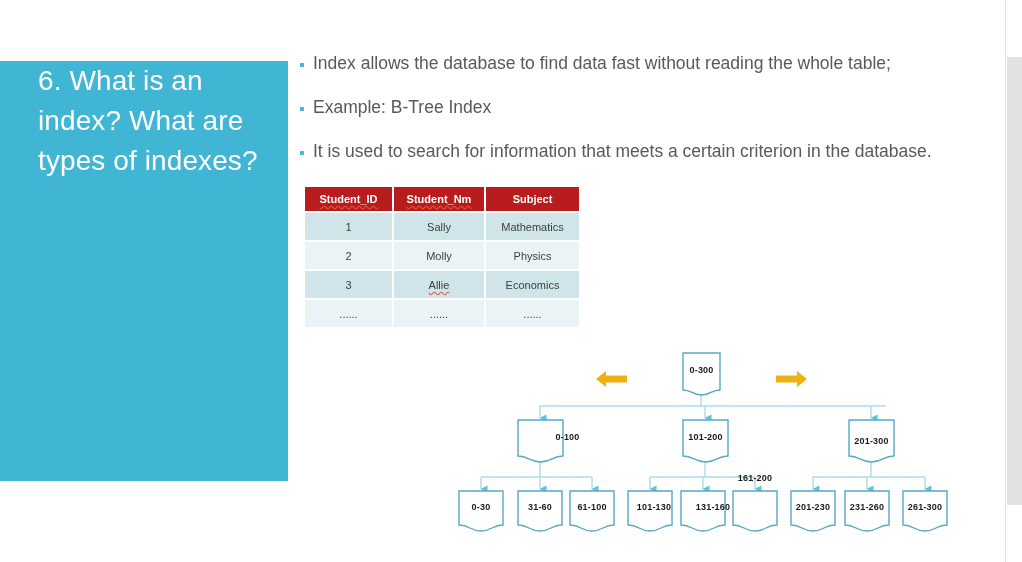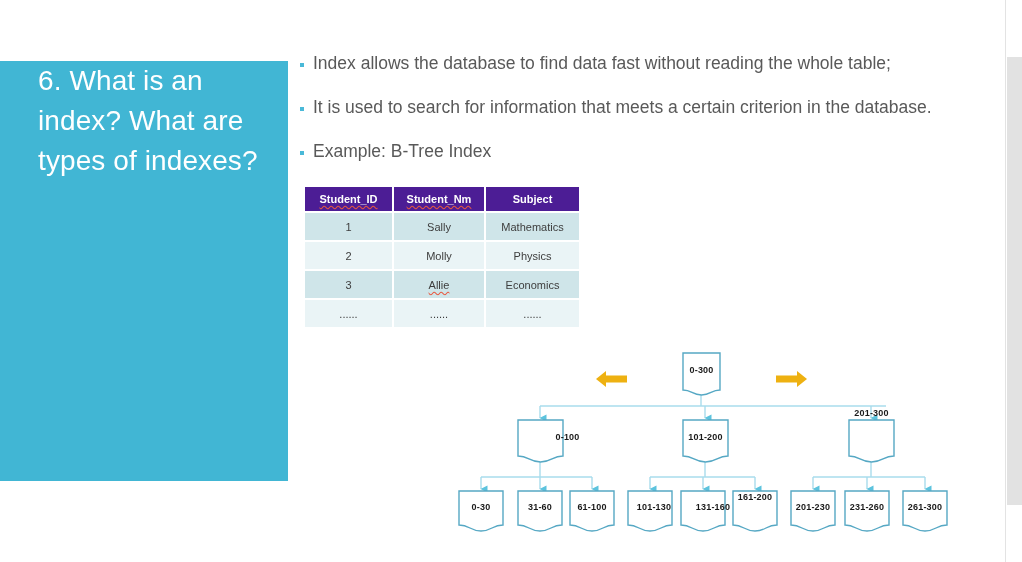--- a/index.html
+++ b/index.html
@@ -69,21 +69,21 @@
   }
   #student-table th, #student-table td {
     text-align: center;
     vertical-align: middle;
     border-right: 2px solid #ffffff;
     border-bottom: 2px solid #ffffff;
     padding: 0;
   }
   #student-table th:last-child, #student-table td:last-child { border-right: none; }
   #student-table thead th {
-    background: #4c1d95;
+    background: #b91c1c;
     color: #ffffff;
     font-weight: bold;
     height: 25px;
     font-size: 11px;
   }
   #student-table tbody td { height: 29px; }
   #student-table tbody tr:nth-child(odd)  td { background: #cfe5e9; }
   #student-table tbody tr:nth-child(even) td { background: #eaf4f6; }
   .col-id   { width: 88px; }
   .col-nm   { width: 92px; }
@@ -127,25 +127,25 @@
     <div id="title-text">6. What is an index? What are types of indexes?</div>
   </div>
 
   <div id="bullets">
     <div class="bullet-row">
       <span class="bullet-dot"></span>
       <span class="bullet-text">Index allows the database to find data fast without reading the whole table;</span>
     </div>
     <div class="bullet-row">
       <span class="bullet-dot"></span>
-      <span class="bullet-text">It is used to search for information that meets a certain criterion in the database.</span>
+      <span class="bullet-text">Example: B-Tree Index</span>
     </div>
     <div class="bullet-row">
       <span class="bullet-dot"></span>
-      <span class="bullet-text">Example: B-Tree Index</span>
+      <span class="bullet-text">It is used to search for information that meets a certain criterion in the database.</span>
     </div>
   </div>
 
   <table id="student-table">
     <thead>
       <tr>
         <th class="col-id"><span class="sp">Student_ID</span></th>
         <th class="col-nm"><span class="sp">Student_Nm</span></th>
         <th class="col-subj"><span>Subject</span></th>
       </tr>
@@ -240,40 +240,40 @@
   <div class="node" style="left:683px;top:353px;width:37px;height:42px">
     <span class="lbl">0-300</span>
   </div>
 
   <div class="node" style="left:545px;top:420px;width:45px;height:42px">
     <span class="lbl">0-100</span>
   </div>
   <div class="node" style="left:683px;top:420px;width:45px;height:42px">
     <span class="lbl">101-200</span>
   </div>
-  <div class="node" style="left:849px;top:396px;width:45px;height:42px">
+  <div class="node" style="left:849px;top:424px;width:45px;height:42px">
     <span class="lbl">201-300</span>
   </div>
 
   <div class="node" style="left:459px;top:491px;width:44px;height:40px">
       <span class="lbl">0-30</span>
     </div>
   <div class="node" style="left:518px;top:491px;width:44px;height:40px">
       <span class="lbl">31-60</span>
     </div>
   <div class="node" style="left:570px;top:491px;width:44px;height:40px">
       <span class="lbl">61-100</span>
     </div>
   <div class="node" style="left:628px;top:491px;width:52px;height:40px">
       <span class="lbl">101-130</span>
     </div>
   <div class="node" style="left:681px;top:491px;width:64px;height:40px">
       <span class="lbl">131-160</span>
     </div>
-  <div class="node" style="left:733px;top:481px;width:44px;height:40px">
+  <div class="node" style="left:733px;top:462px;width:44px;height:40px">
       <span class="lbl">161-200</span>
     </div>
   <div class="node" style="left:791px;top:491px;width:44px;height:40px">
       <span class="lbl">201-230</span>
     </div>
   <div class="node" style="left:845px;top:491px;width:44px;height:40px">
       <span class="lbl">231-260</span>
     </div>
   <div class="node" style="left:903px;top:491px;width:44px;height:40px">
       <span class="lbl">261-300</span>

